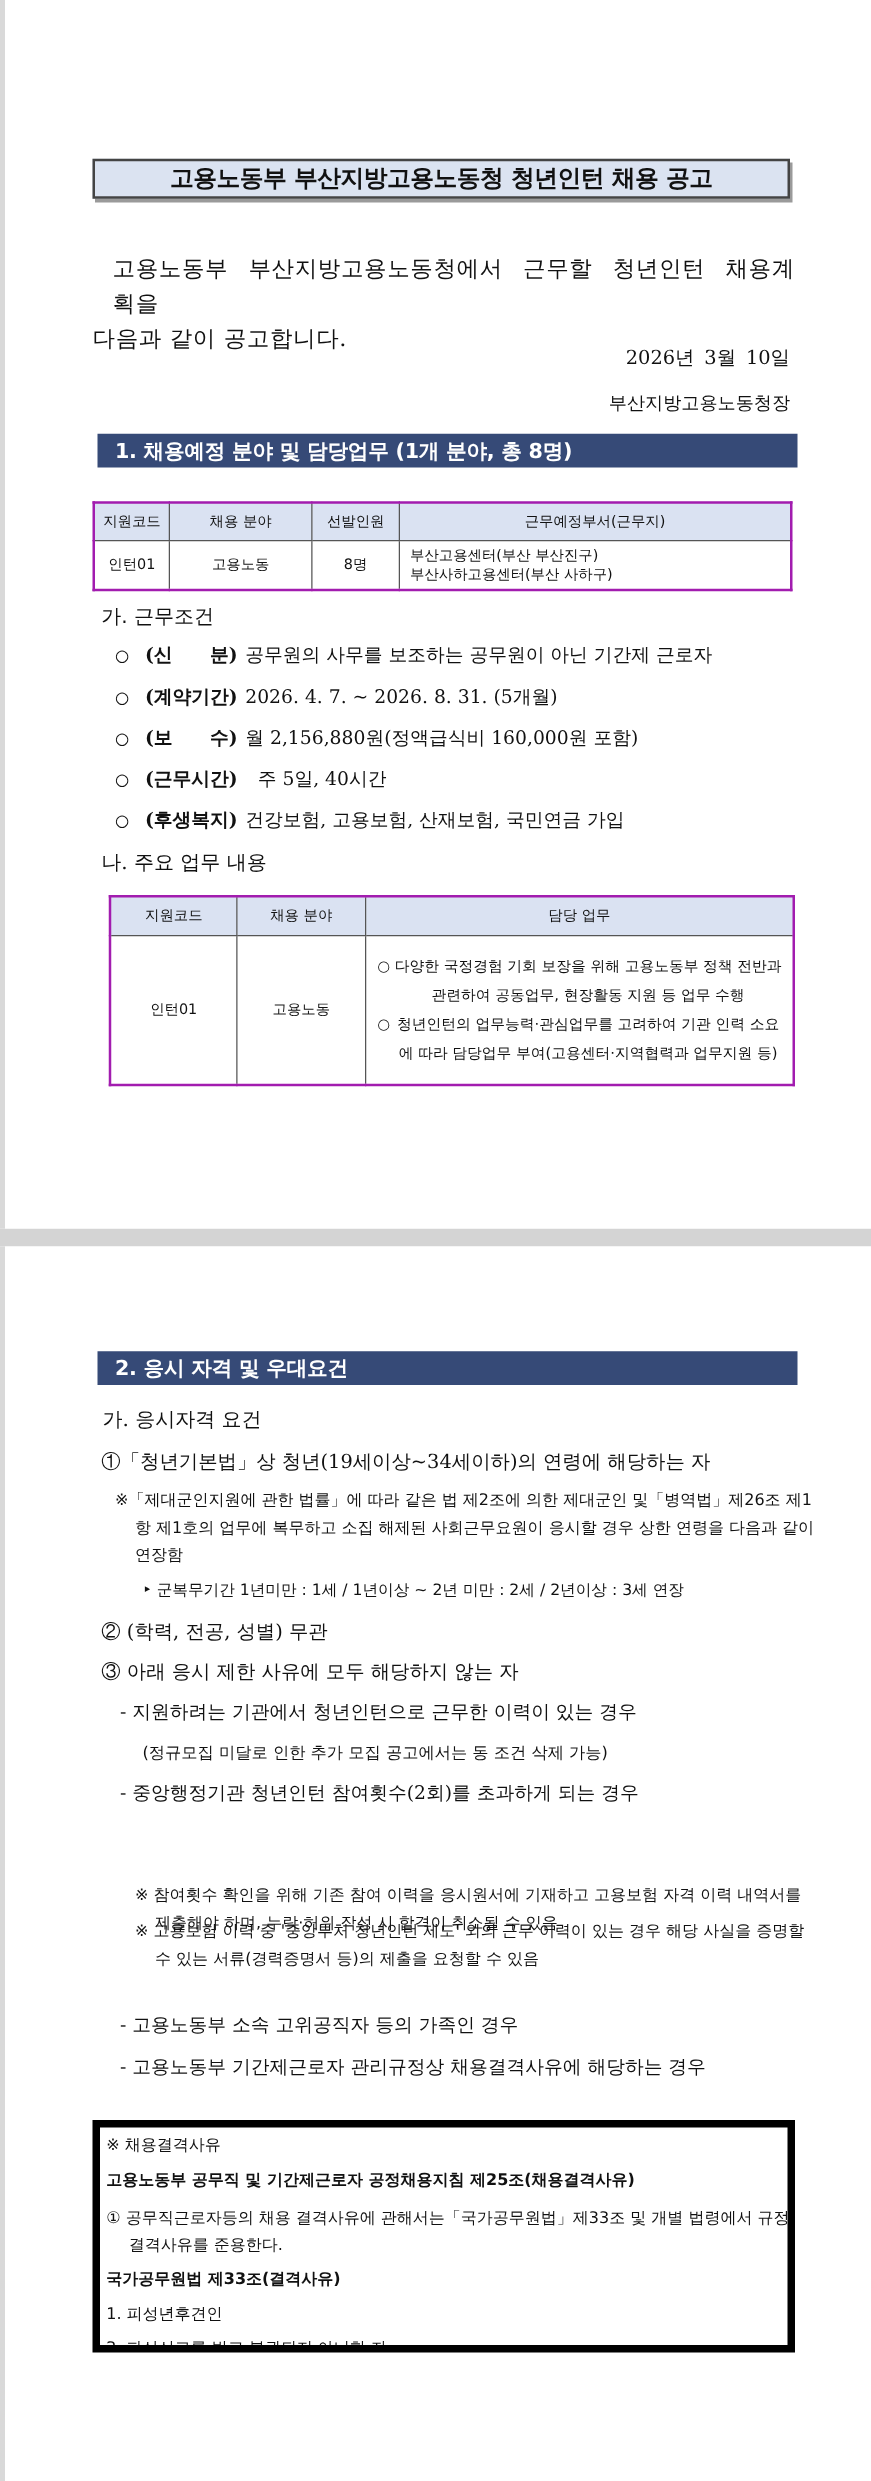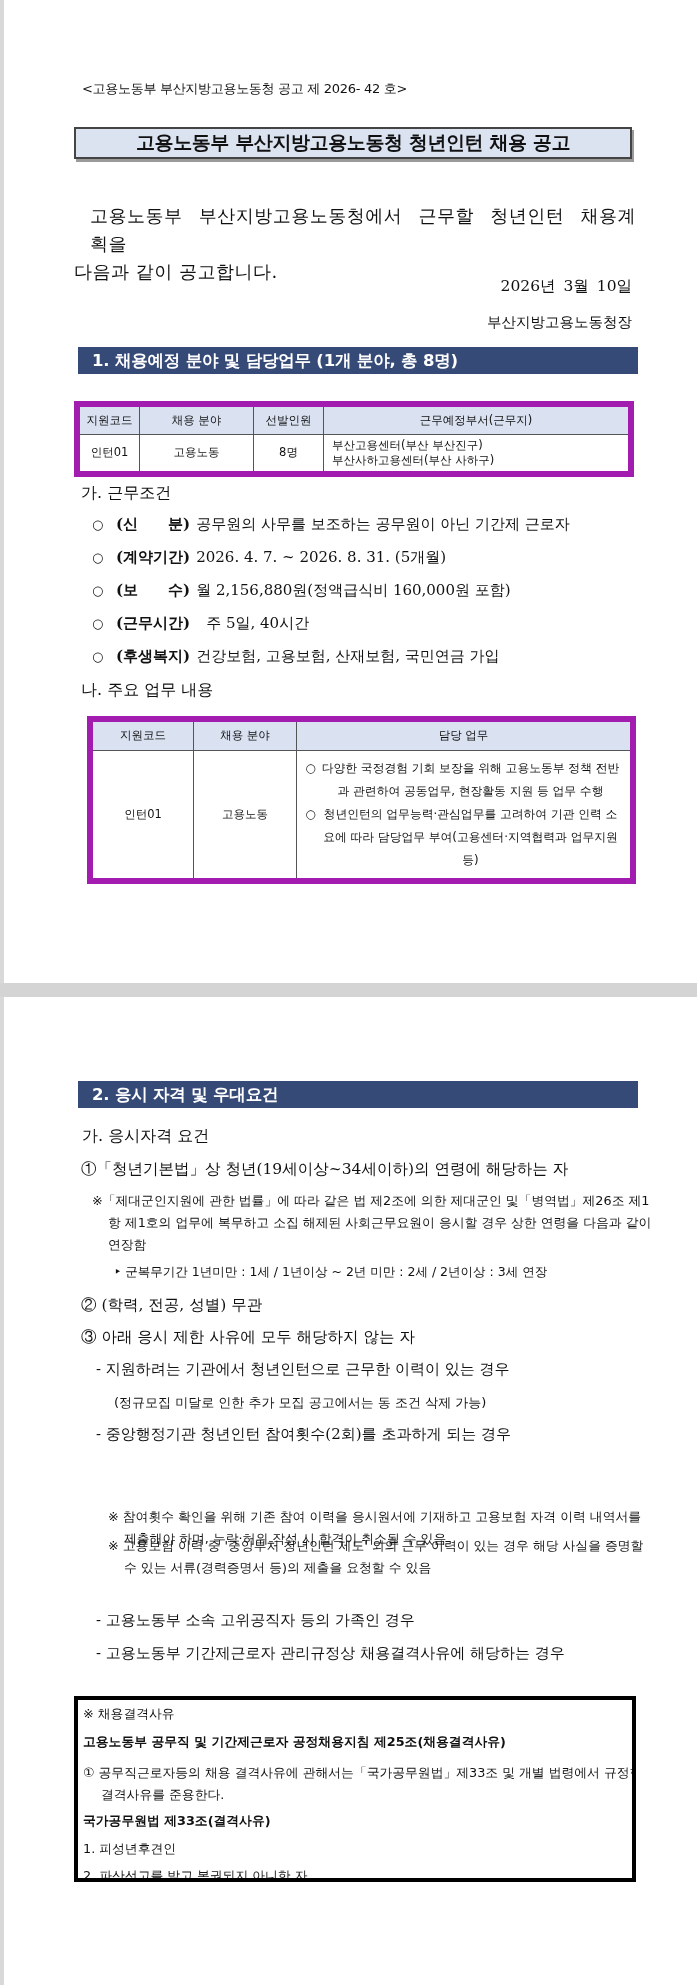--- a/index.html
+++ b/index.html
@@ -34,48 +34,47 @@
 
   .sec-bar {
     left: 74px; width: 560px; height: 27px; background: #364a77; color: #fff;
     font-size: 16.5px; font-weight: bold; display: flex; align-items: center;
     padding-left: 14px; box-sizing: border-box; letter-spacing: -0.2px;
   }
 
   table.t { border-collapse: collapse; position: absolute; font-size: 11.5px; }
   table.t td, table.t th { border: 1px solid #555; text-align: center; font-weight: normal; }
   table.t th { background: #dae2f2; }
-  table.t.outer { border: 6px solid #a21caf; }
+  table.t.outer { border: 2px solid #a21caf; }
 
   .sub-h { font-size: 16px; }
   .cond { font-size: 15px; }
   .cond .bul { display: inline-block; width: 24px; font-family: "DejaVu Sans", sans-serif; font-size: 13px; }
   .cond .lbl { display: inline-block; }
 
   .duties-list { text-align: left; padding: 6px 8px 6px 6px; font-weight: bold; font-size: 11.8px; line-height: 23px; }
   .duties-list .row { display: flex; }
   .duties-list .row .b { width: 16px; flex: none; font-weight: normal; }
 
   .q-item { font-size: 15.5px; }
   .note { font-size: 12.8px; line-height: 22px; }
   .excl { font-size: 15px; }
 
   .box {
-    left: 70px; top: 1696px; width: 562px; height: 186px; border: 4px solid #000000;
+    left: 70px; top: 1696px; width: 562px; height: 186px; border: 6px solid #000000;
     box-sizing: border-box; background: #fff; overflow: hidden;
     font-size: 12.8px;
   }
   .box .l { position: absolute; left: 5px; }
 </style>
 </head>
 <body>
 
 <div class="page" id="page1">
 
-  <div class="abs notice-no sans">&lt;고용노동부 부산지방고용노동청 공고 제 2026- 42 호&gt;</div>
 
   <div class="abs title-box sans">고용노동부 부산지방고용노동청 청년인턴 채용 공고</div>
 
   <div class="abs intro">
     <div class="indent">고용노동부 부산지방고용노동청에서 근무할 청년인턴 채용계획을</div>
     <div>다음과 같이 공고합니다.</div>
   </div>
 
   <div class="abs date-line">2026년 3월 10일</div>
   <div class="abs issuer">부산지방고용노동청장</div>

